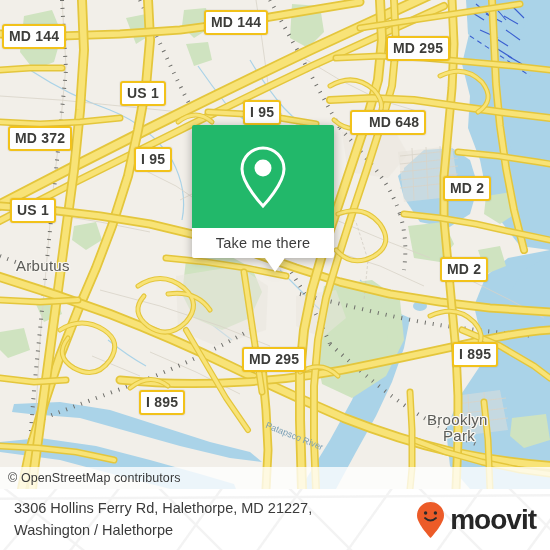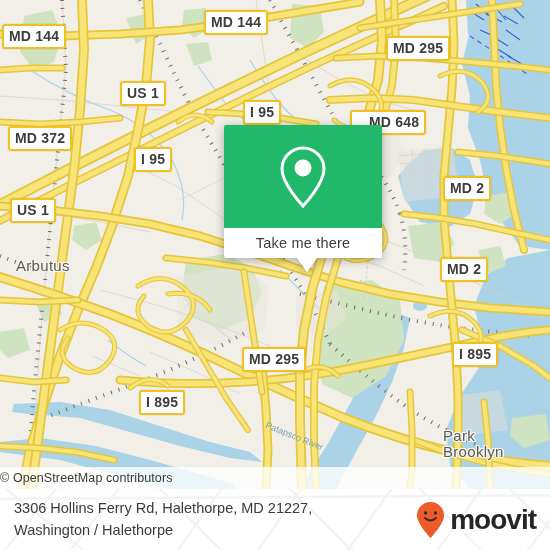--- a/index.html
+++ b/index.html
@@ -55,28 +55,27 @@
     box-shadow:0 0 0 1px rgba(0,0,0,.04);
   }
 
   
   #attrib{
     position:absolute;left:0;bottom:0;width:550px;height:22px;
     background:rgba(255,255,255,.78);
     display:flex;align-items:center;
   }
   #attrib .txt{
-    font-size:12.5px;color:#3a3a3a;letter-spacing:.1px;
+    font-size:12.5px;color:#3a3a3a;padding-left:8px;letter-spacing:.1px;
   }
 
   
   #callout{
-    position:absolute;left:192px;top:125px;width:158px;
+    position:absolute;left:192px;top:125px;width:142px;
     filter:drop-shadow(0 2px 5px rgba(0,0,0,.30));
-    margin-left:32px;
   }
   #callout .head{
     height:103px;background:#22b86a;border-radius:2px 2px 0 0;
     display:flex;align-items:center;justify-content:center;
   }
   #callout .foot{
     height:30px;background:#ffffff;border-radius:0 0 2px 2px;
     display:flex;align-items:center;justify-content:center;
     color:#3c3c3c;font-size:14.5px;letter-spacing:.2px;
   }
@@ -377,21 +376,21 @@
           <path d="M430,316 q26,-12 44,6 q16,18 -4,32"></path>
           <path d="M440,76 q24,-12 42,6 q14,18 -4,30"></path>
           <path d="M178,122 q18,-14 34,0"></path>
           <path d="M130,388 q20,-16 38,-2"></path>
           <path d="M300,372 q22,-12 38,4"></path>
         </g>
       </g>
     </svg>
 
     <div class="place-label" style="left:16px;top:258px;">Arbutus</div>
-    <div class="place-label" style="left:443px;top:412px;margin-top:32px;">Brooklyn</div>
+    <div class="place-label" style="left:427px;top:412px;">Brooklyn</div>
     <div class="place-label" style="left:443px;top:428px;">Park</div>
 
     <div class="water-label" style="left:268px;top:420px;transform:rotate(22deg);transform-origin:left top;">Patapsco River</div>
 
     <div class="shield" style="left:2px;top:24px;">MD 144</div>
     <div class="shield" style="left:204px;top:10px;">MD 144</div>
     <div class="shield" style="left:386px;top:36px;">MD 295</div>
     <div class="shield" style="left:120px;top:81px;">US 1</div>
     <div class="shield" style="left:243px;top:100px;">I 95</div>
     <div class="shield" style="left:350px;top:110px;padding-left:17px;">MD 648</div>

